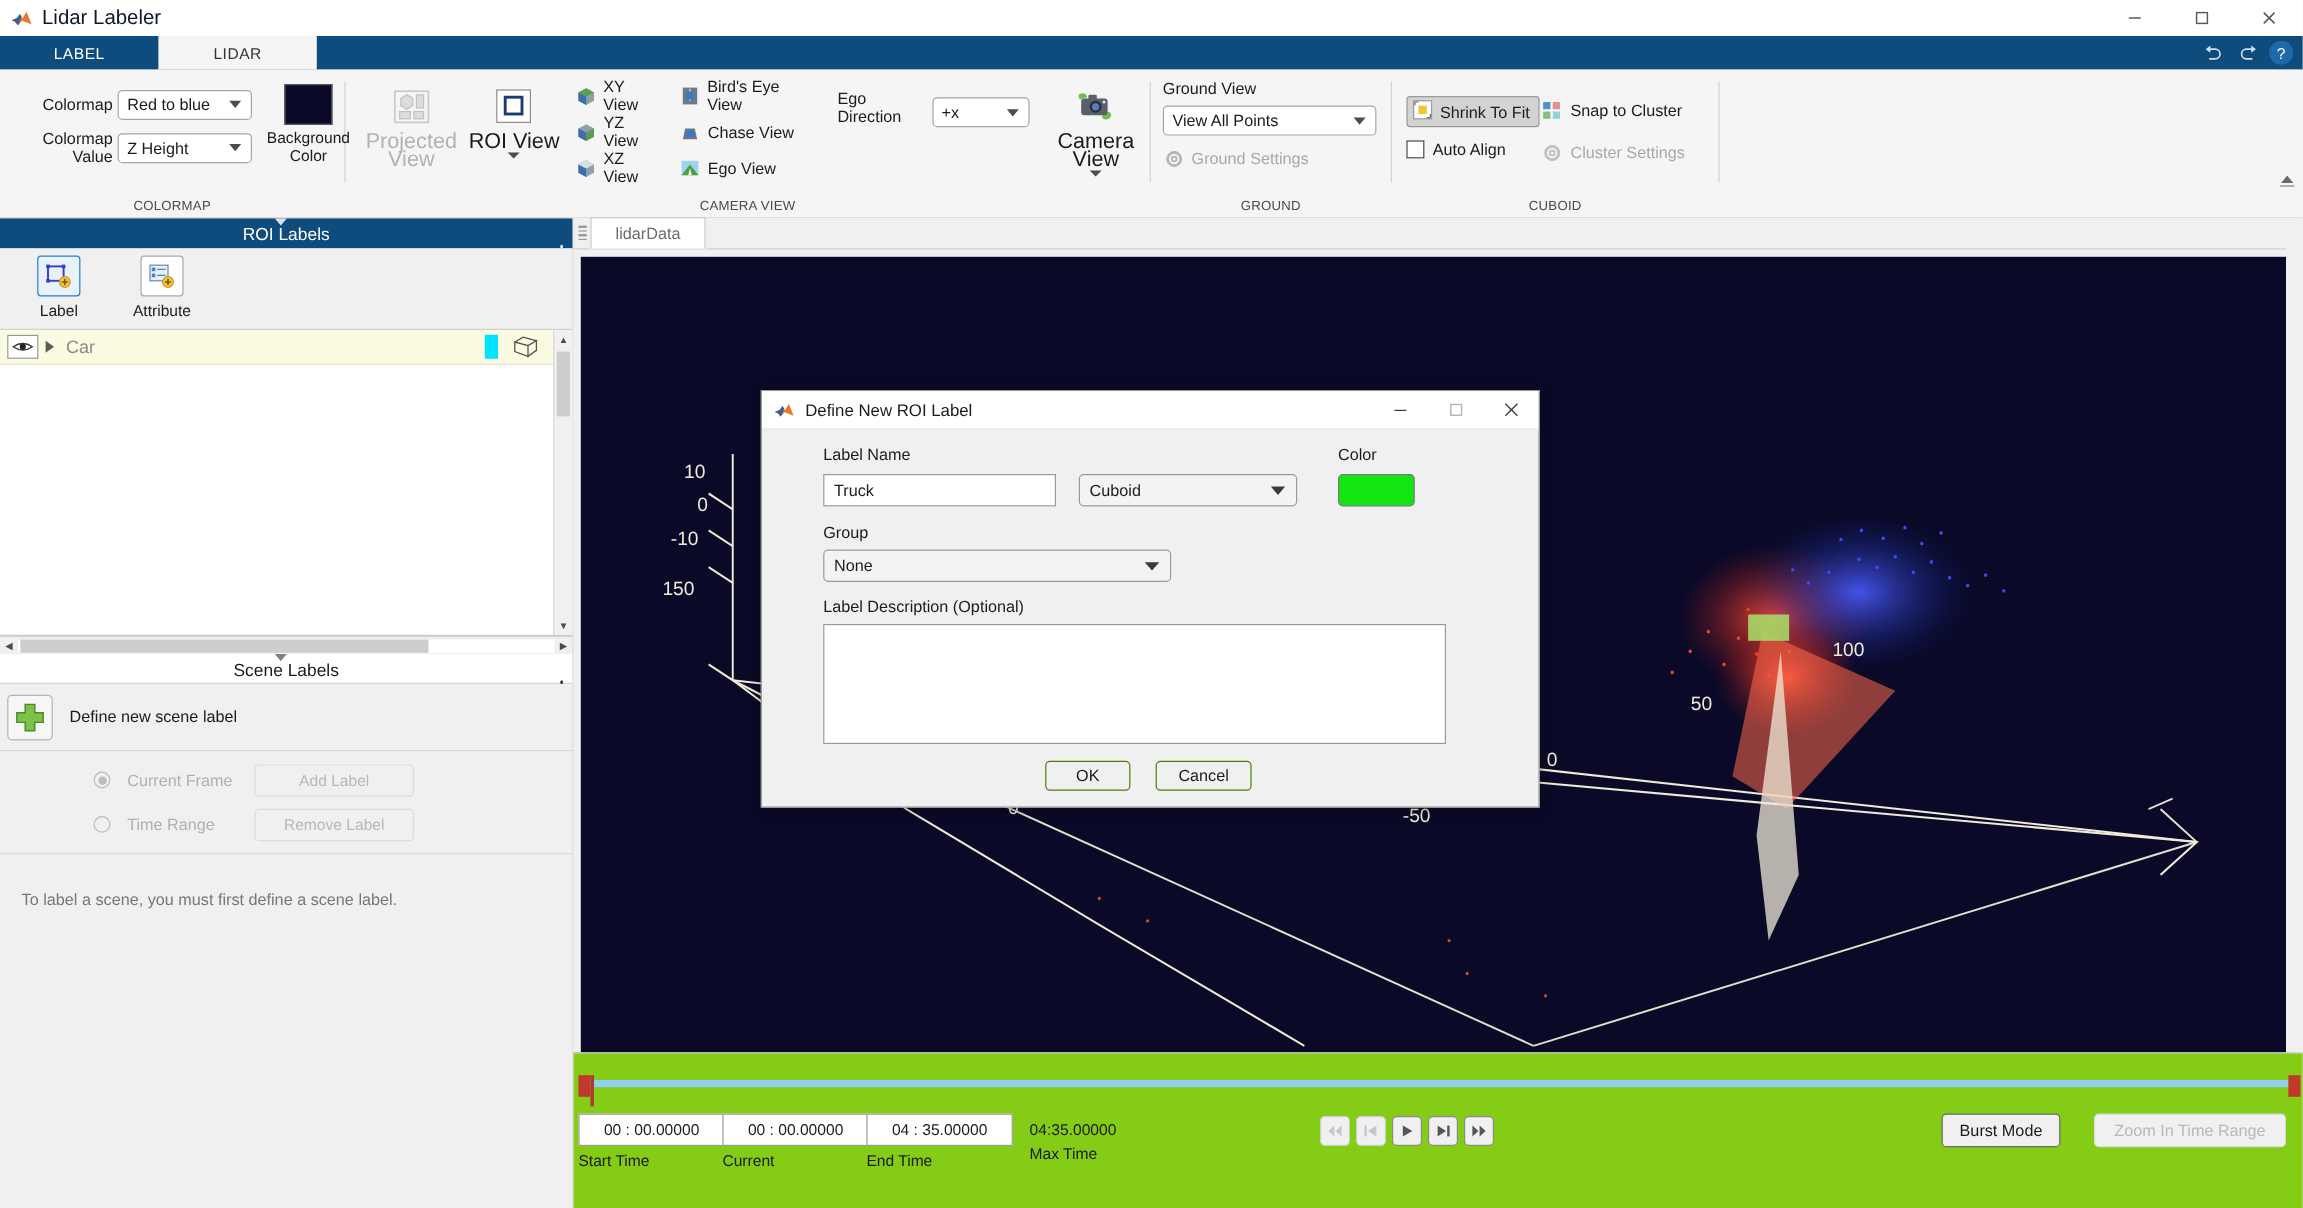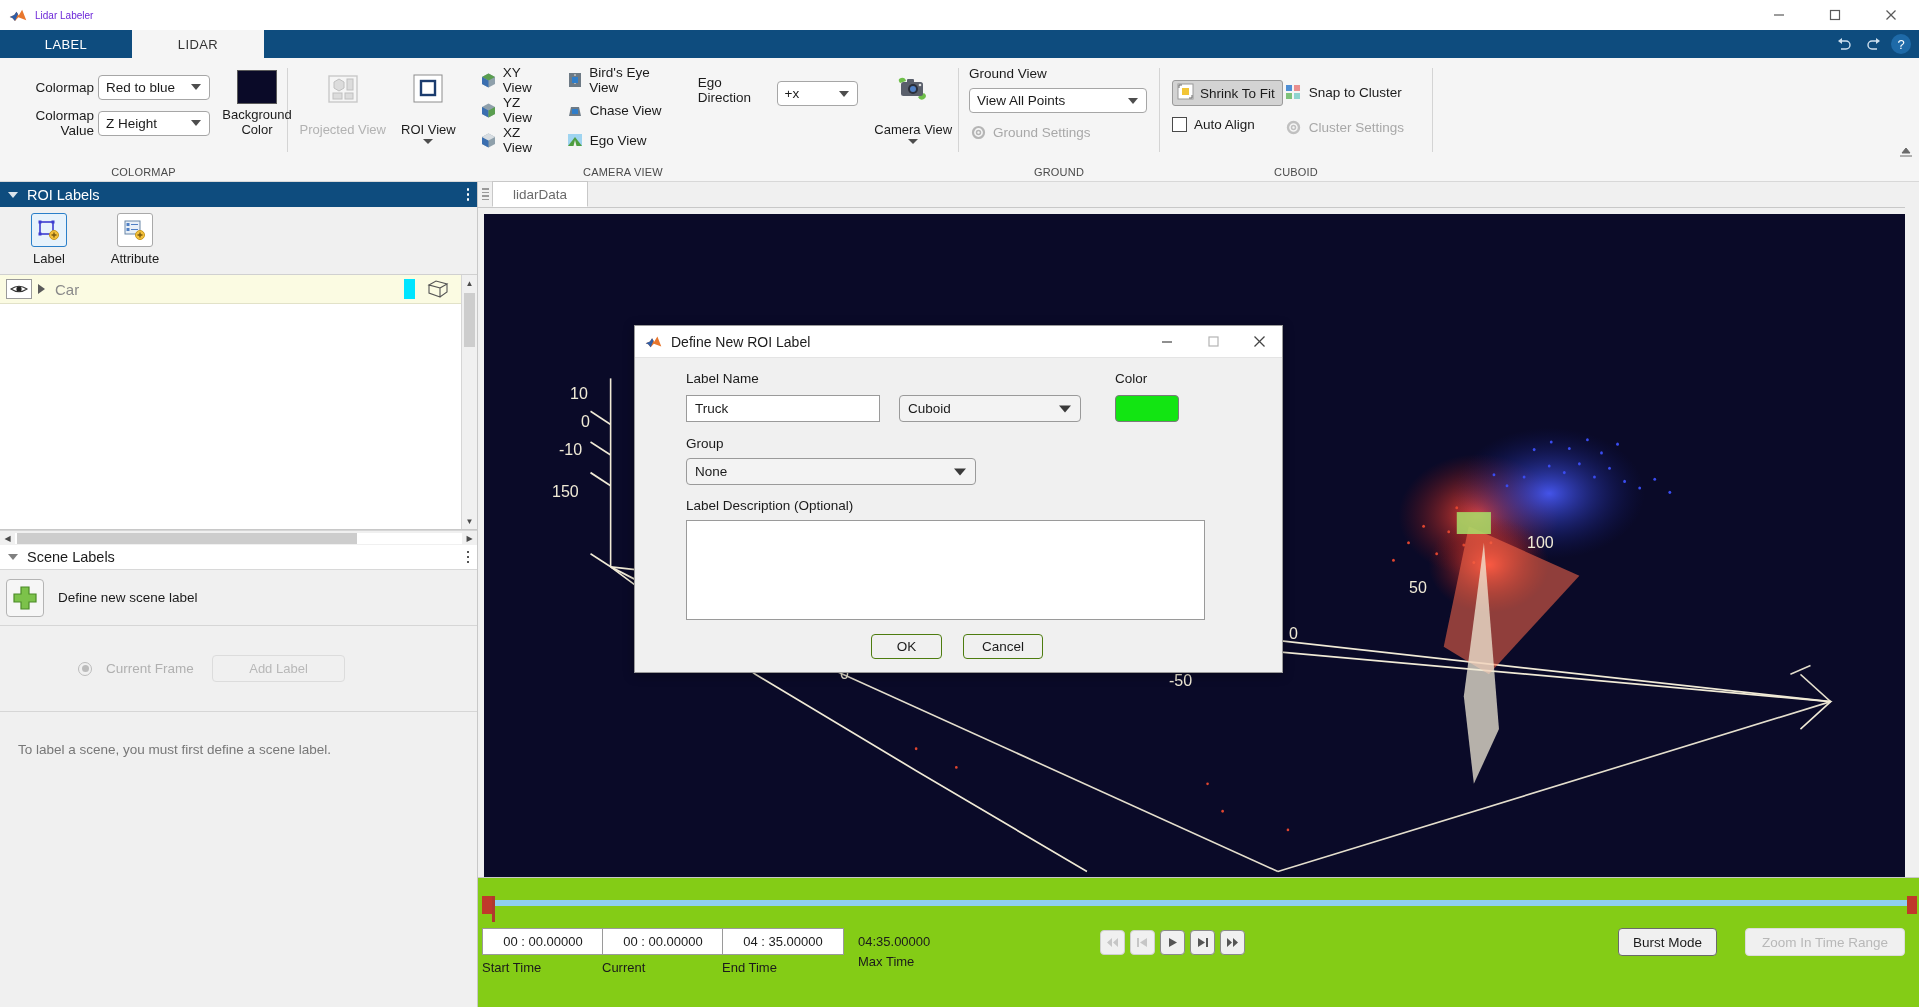--- a/index.html
+++ b/index.html
@@ -12,21 +12,21 @@
     -webkit-font-smoothing: antialiased;
   }
   #app { position: relative; width: 1919px; height: 1007px; background: #f0f0f0; }
 
   
   .titlebar {
     height: 30px; background: #ffffff; display: flex; align-items: center;
     border-bottom: 0px solid #e0e0e0; position: relative;
   }
   .titlebar .mlogo { margin-left: 9px; margin-right: 8px; width: 18px; height: 16px; display:block; }
-  .titlebar .ttl { font-size: 10px; color: #6d28d9; text-align: center; }
+  .titlebar .ttl { font-size: 17px; color: #0f172a; text-align: center; }
   .winbtns { position: absolute; right: 0; top: 0; height: 30px; display: flex; }
   .winbtn { width: 56px; height: 30px; display:flex; align-items:center; justify-content:center; color:#5a5a5a; }
 
   
   .tabstrip {
     height: 28px; background: #0e4c7e; display:flex; align-items:flex-end; position: relative;
   }
   .tab {
     height: 28px; min-width: 132px; display:flex; align-items:center; justify-content:center;
     color:#ffffff; font-size: 13px; letter-spacing: .4px; cursor: default;
@@ -49,40 +49,40 @@
   .fldlabel { font-size: 13.5px; color:#1b1b1b; text-align:right; padding-right:4px; }
   .combo {
     position:relative; border:1px solid #a6a6a6; border-radius:4px; background:#fff;
     height: 25px; display:flex; align-items:center; padding-left:7px; font-size:13.5px; color:#1b1b1b;
   }
   .combo .caret { position:absolute; right: 8px; top: 50%; transform: translateY(-50%);
     width:0;height:0;border-left:5px solid transparent;border-right:5px solid transparent;border-top:6px solid #4d4d4d; }
 
   .bigbtn { display:flex; flex-direction:column; align-items:center; width: 92px; cursor:default; }
   .bigbtn .ico { width:40px;height:38px; display:flex; align-items:center; justify-content:center; }
-  .bigbtn .lbl { font-size:13px; color:#1b1b1b; text-align:center; line-height: 15px; margin-top:14px; }
+  .bigbtn .lbl { font-size:18px; color:#1b1b1b; text-align:center; line-height: 15px; margin-top:2px; }
   .bigbtn.dis .lbl { color:#b2b2b2; }
   .dropcaret { width:0;height:0;border-left:5px solid transparent;border-right:5px solid transparent;border-top:5px solid #4d4d4d; margin: 2px auto 0; }
 
   .smallrow { display:flex; align-items:center; gap:6px; height: 24px; font-size:13.5px; color:#1b1b1b; }
   .smallrow .si { width:18px;height:18px; display:flex;align-items:center;justify-content:center; }
   .smallrow.dis { color:#a8a8a8; }
 
   .togglebtn { display:flex; align-items:center; gap:6px; border:1px solid #9a9a9a; background:#d3d3d3; border-radius:3px; padding:2px 7px 2px 4px; font-size:13.5px; color:#1b1b1b; }
   .chkrow { display:flex; align-items:center; gap:7px; font-size:13.5px; color:#1b1b1b; }
   .chkbox { width:15px;height:15px;border:1.5px solid #4a4a4a; background:#fff; }
 
   .ribbon-collapse { position:absolute; right:6px; bottom:20px; color:#6a6a6a; font-size:11px; }
 
   
   .main { position:absolute; left:0; top: 182px; right:0; bottom:0; display:flex; }
 
   
   .leftdock { width: 478px; background:#f0f0f0; border-right:1px solid #c8c8c8; display:flex; flex-direction:column; }
-  .panelhdr { height: 25px; background:#0e4c7e; color:#fff; display:flex; align-items:center; padding:0 8px; font-size:14px; }
+  .panelhdr { height: 25px; background:#0e4c7e; color:#fff; display:flex; align-items:center; padding:0 8px; font-size:14px;flex-direction:column; }
   .panelhdr.light { background:#ffffff; color:#1b1b1b; border-bottom:1px solid #d8d8d8; }
   .panelhdr .tri { width:0;height:0;border-left:5px solid transparent;border-right:5px solid transparent;border-top:6px solid currentColor; margin-right:9px; opacity:.85;}
   .panelhdr .ttl { font-size:14.5px; }
   .kebab { margin-left:auto; display:flex; flex-direction:column; gap:2.5px; align-items:center; }
   .kebab i { width:2.5px;height:2.5px;background:currentColor;border-radius:50%; display:block; }
 
   .roibtnbar { height: 68px; background:#f0f0f0; display:flex; align-items:flex-start; padding: 6px 0 0 6px; border-bottom:1px solid #d0d0d0; }
   .roibtn { width:86px; display:flex; flex-direction:column; align-items:center; }
   .roibtn .bx { width:36px;height:34px; border:1px solid #a9a9a9; border-radius:3px; background:#fff; display:flex;align-items:center;justify-content:center; }
   .roibtn.sel .bx { border-color:#2a7fc9; background:#e7f2fb; }
@@ -539,20 +539,25 @@
           </svg>
         </span>
         <span class="txt">Define new scene label</span>
       </div>
 
       <div class="scenectl">
         <div class="ctlrow">
           <span class="radio on"></span>
           <span class="rl">Current Frame</span>
           <span class="gbtn">Add Label</span>
+        </div>
+        <div class="ctlrow">
+          <span class="radio"></span>
+          <span class="rl">Time Range</span>
+          <span class="gbtn">Remove Label</span>
         </div>
       </div>
 
       <div class="scenehint">To label a scene, you must first define a scene label.</div>
     </div>
 
     <div class="center">
       <div class="doctabbar">
         <span class="gripper">
             <i></i>

